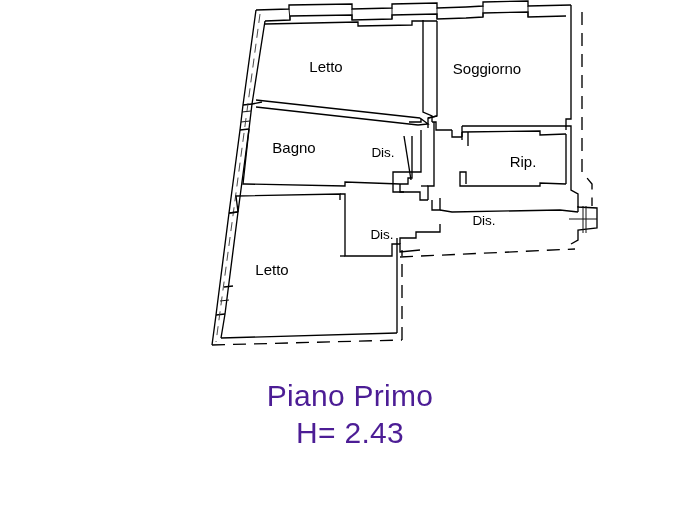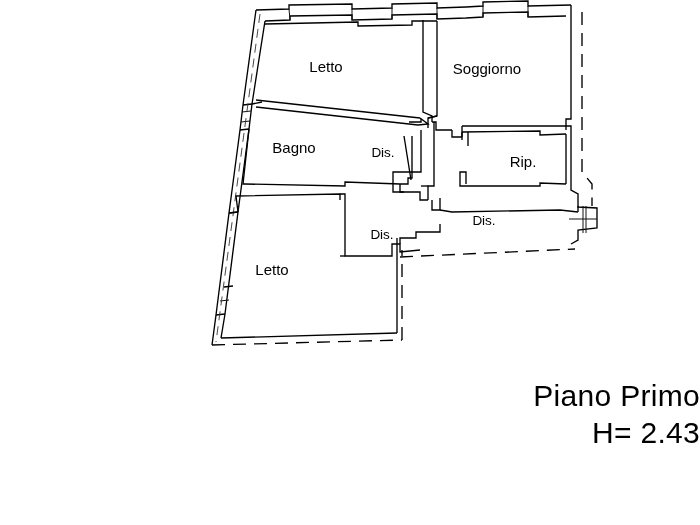--- a/index.html
+++ b/index.html
@@ -66,22 +66,22 @@
   .room-label-sm {
     font-family: "Liberation Sans", sans-serif;
     font-size: 13.5px;
     fill: #000000;
     text-anchor: middle;
   }
   .caption {
     position: absolute;
     left: 0;
     width: 700px;
-    text-align: right;
-    color: #000000;
+    text-align: center;
+    color: #4c1d95;
     font-family: "Liberation Sans", sans-serif;
     letter-spacing: 0.3px;
   }
   #caption-title {
     top: 379px;
     font-size: 30px;
   }
   #caption-height {
     top: 416px;
     font-size: 30px;

